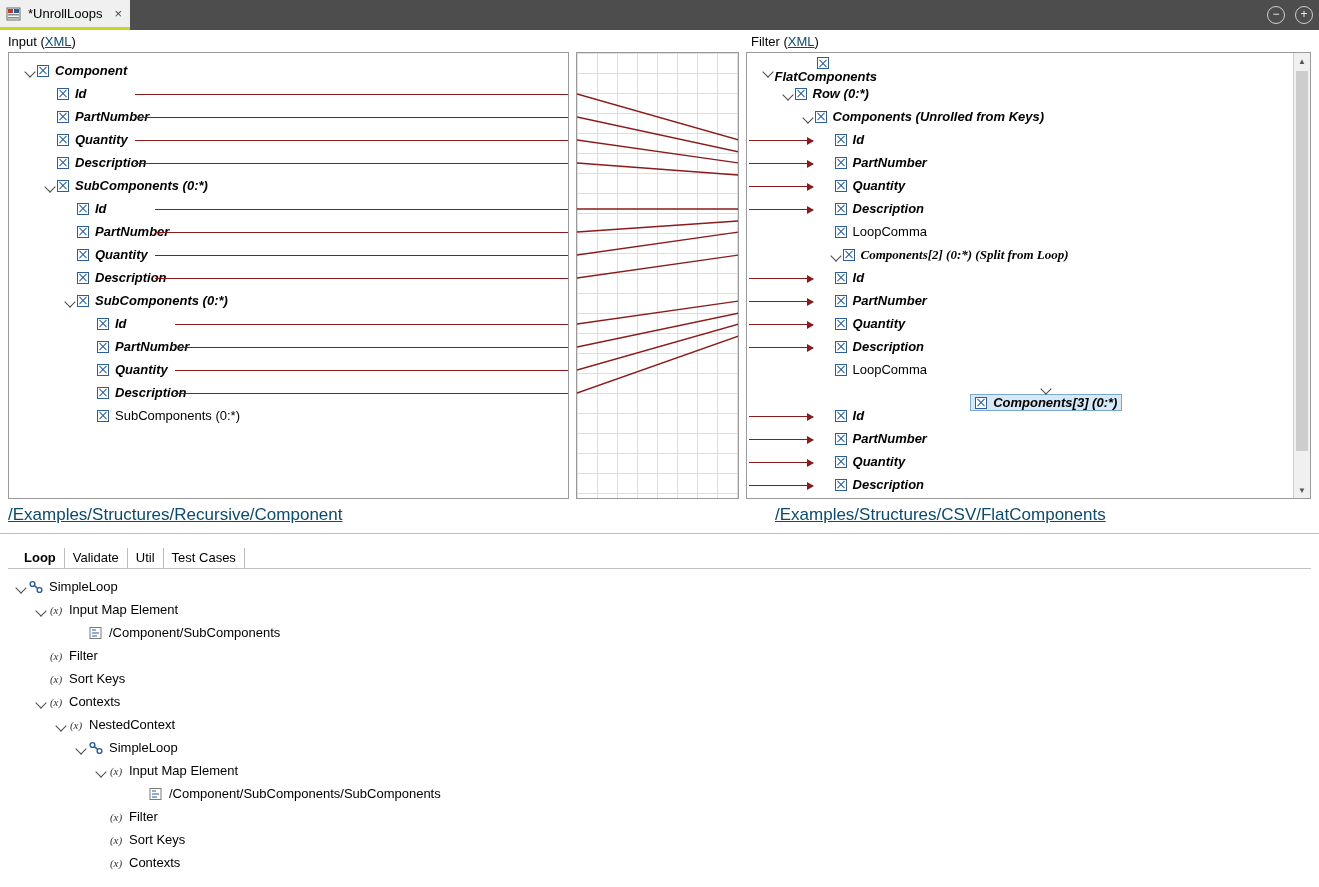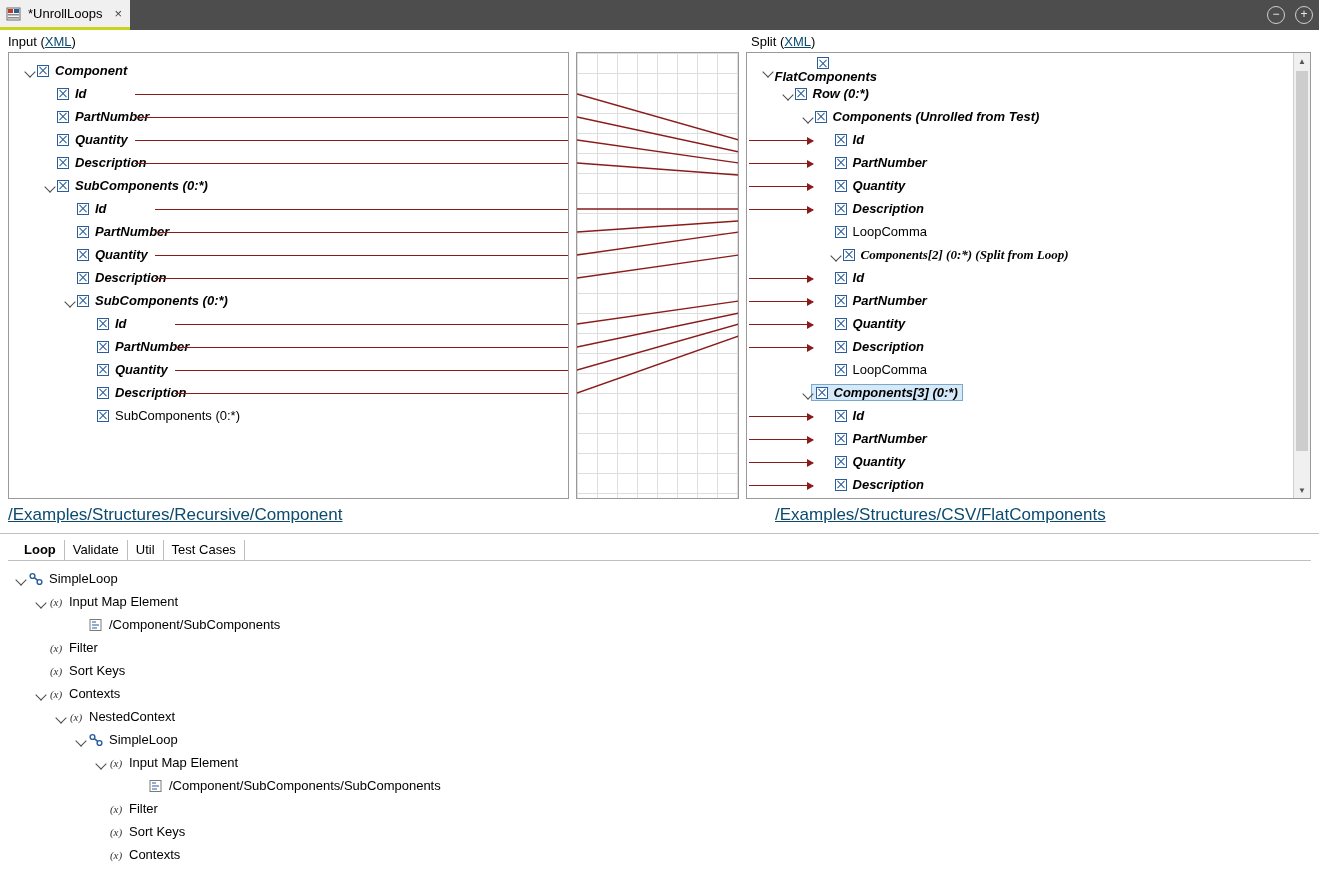--- a/index.html
+++ b/index.html
@@ -237,21 +237,21 @@
     border-bottom: 1px solid #c0c0c0;
     margin: 0 8px;
   }
   .btab {
     padding: 2px 8px 3px 8px;
     font-size: 13px;
     border-right: 1px solid #bdbdbd;
     cursor: pointer;
     color: #000;
   }
-  .btab.active { font-weight: bold; }
+  .btab.active { font-weight: bold; margin-top: 8px; }
 
   .bottom-tree {
     padding: 6px 0 0 8px;
   }
   .brow {
     display: flex;
     align-items: center;
     height: 23px;
     white-space: nowrap;
   }
@@ -289,21 +289,21 @@
     </div>
   </div>
 
   <div class="map-area">
 
     <div style="display:flex;">
       <div class="pane-label" style="width:735px;">
         <span>Input (</span><span class="link">XML</span><span>)</span>
       </div>
       <div class="pane-label">
-        <span>Split (</span><span class="link">XML</span><span>)</span>
+        <span>Filter (</span><span class="link">XML</span><span>)</span>
       </div>
     </div>
 
     <div class="panes">
 
       <div class="tree-pane" id="input-pane">
         <div class="tree" id="input-tree">
             <div class="trow" style="padding-left: 14px;">
               <span class="twist down"></span>
               <span class="cbox"></span>
@@ -430,21 +430,21 @@
               <span class="twist down"></span>
               <span style="display: inline-flex; align-items: center;">
                 <span class="cbox"></span>
                 <span class="label req">Row (0:*)</span>
               </span>
             </div>
             <div class="trow" style="padding-left: 54px;">
               <span class="twist down"></span>
               <span style="display: inline-flex; align-items: center;">
                 <span class="cbox"></span>
-                <span class="label req">Components (Unrolled from Test)</span>
+                <span class="label req">Components (Unrolled from Keys)</span>
               </span>
             </div>
             <div class="trow" style="padding-left: 74px;">
               <span class="twist"></span>
               <span style="display: inline-flex; align-items: center;">
                 <span class="cbox"></span>
                 <span class="label req">Id</span>
               </span>
             </div>
             <div class="arrow-in" style="top: 87px; left: 2px; width: 64px;"></div>
@@ -518,21 +518,21 @@
               </span>
             </div>
             <div class="arrow-in" style="top: 294px; left: 2px; width: 64px;"></div>
             <div class="trow" style="padding-left: 74px;">
               <span class="twist"></span>
               <span style="display: inline-flex; align-items: center;">
                 <span class="cbox"></span>
                 <span class="label opt">LoopComma</span>
               </span>
             </div>
-            <div class="trow" style="padding-left: 54px;">
+            <div class="trow" style="padding-left: 54px; flex-direction: column;">
               <span class="twist down"></span>
               <span class="sel" style="display: inline-flex; align-items: center;">
                 <span class="cbox"></span>
                 <span class="label req">Components[3] (0:*)</span>
               </span>
             </div>
             <div class="trow" style="padding-left: 74px;">
               <span class="twist"></span>
               <span style="display: inline-flex; align-items: center;">
                 <span class="cbox"></span>

